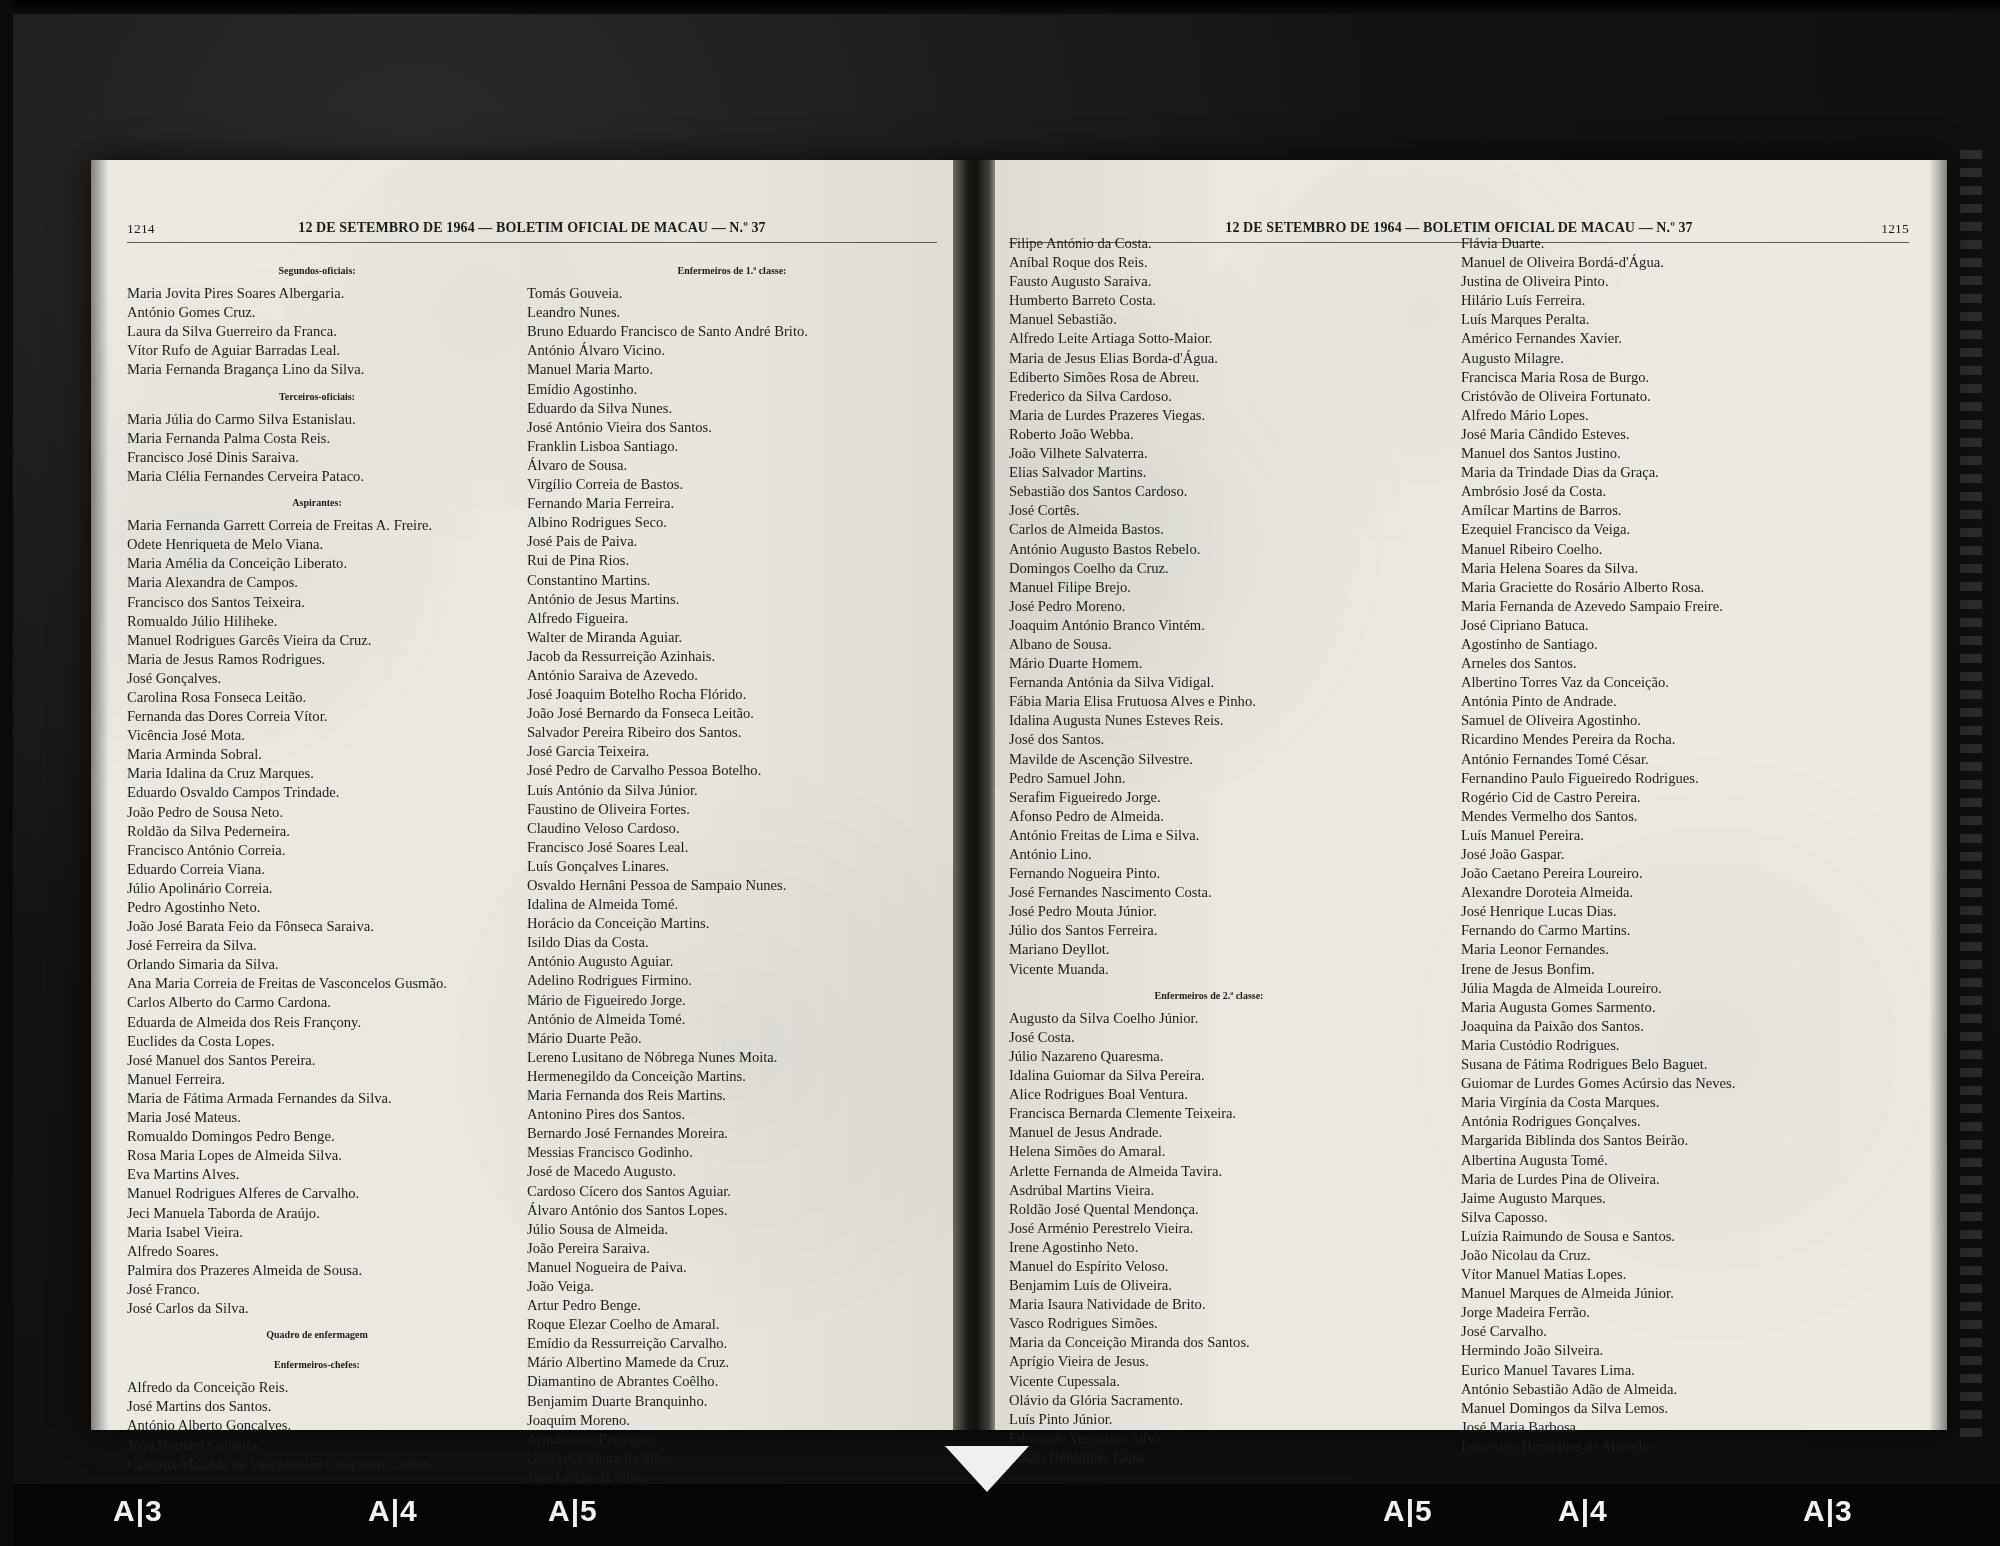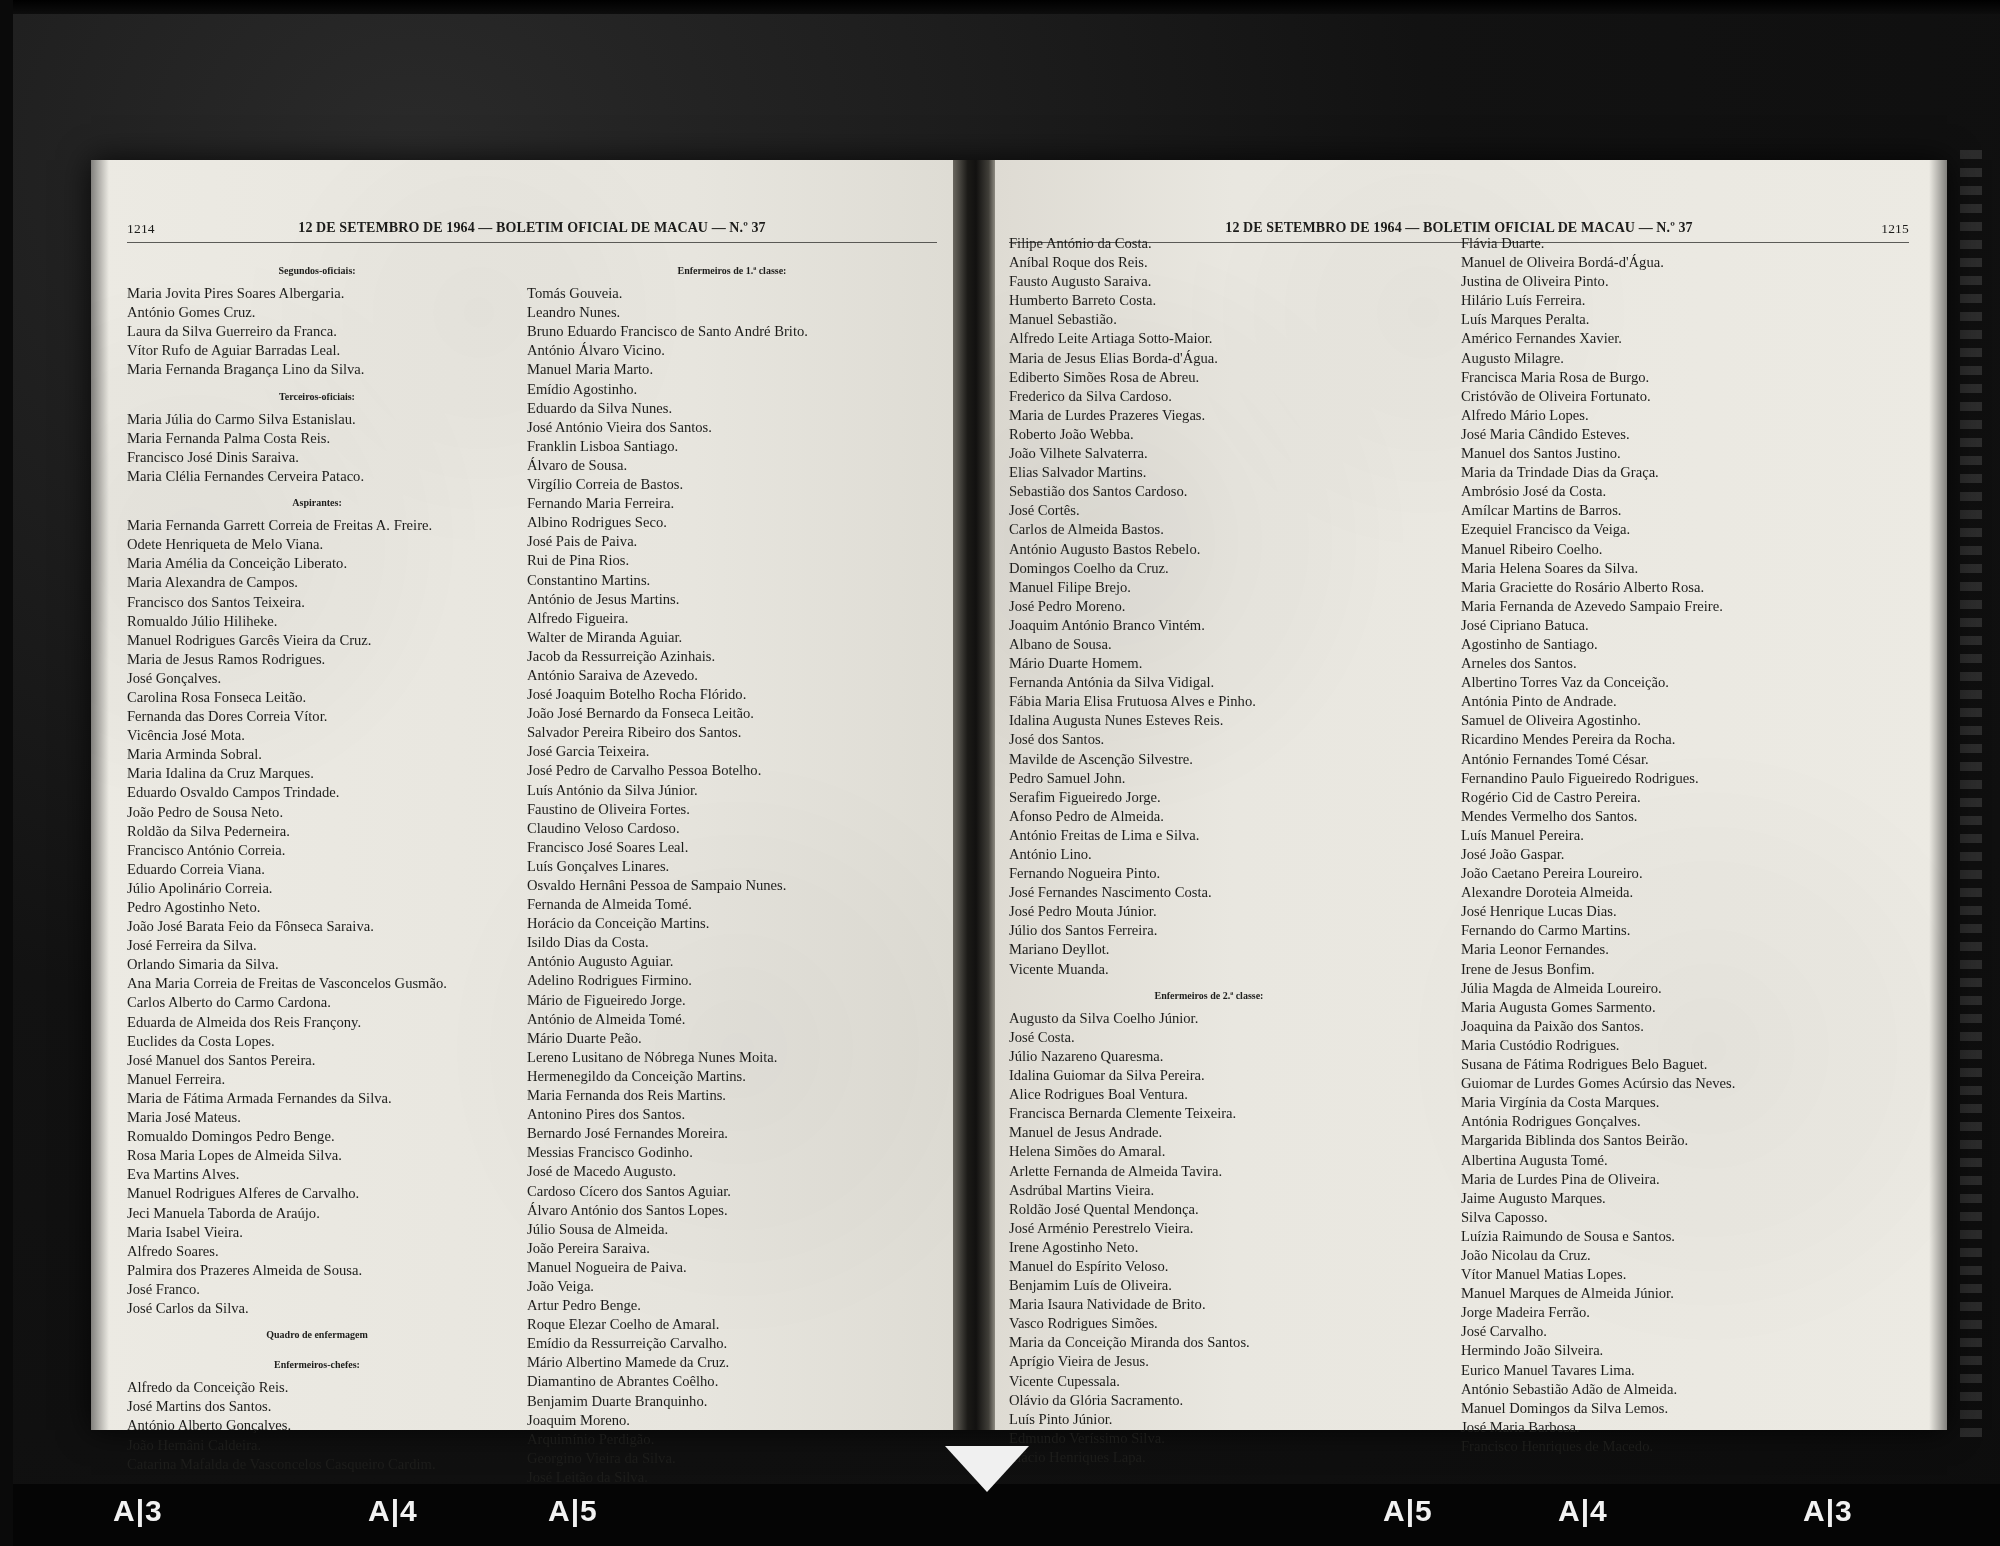--- a/index.html
+++ b/index.html
@@ -274,21 +274,21 @@
             <div class="line">João José Bernardo da Fonseca Leitão.</div>
             <div class="line">Salvador Pereira Ribeiro dos Santos.</div>
             <div class="line">José Garcia Teixeira.</div>
             <div class="line">José Pedro de Carvalho Pessoa Botelho.</div>
             <div class="line">Luís António da Silva Júnior.</div>
             <div class="line">Faustino de Oliveira Fortes.</div>
             <div class="line">Claudino Veloso Cardoso.</div>
             <div class="line">Francisco José Soares Leal.</div>
             <div class="line">Luís Gonçalves Linares.</div>
             <div class="line">Osvaldo Hernâni Pessoa de Sampaio Nunes.</div>
-            <div class="line">Fernanda de Almeida Tomé.</div>
+            <div class="line">Idalina de Almeida Tomé.</div>
             <div class="line">Horácio da Conceição Martins.</div>
             <div class="line">Isildo Dias da Costa.</div>
             <div class="line">António Augusto Aguiar.</div>
             <div class="line">Adelino Rodrigues Firmino.</div>
             <div class="line">Mário de Figueiredo Jorge.</div>
             <div class="line">António de Almeida Tomé.</div>
             <div class="line">Mário Duarte Peão.</div>
             <div class="line">Lereno Lusitano de Nóbrega Nunes Moita.</div>
             <div class="line">Hermenegildo da Conceição Martins.</div>
             <div class="line">Maria Fernanda dos Reis Martins.</div>

